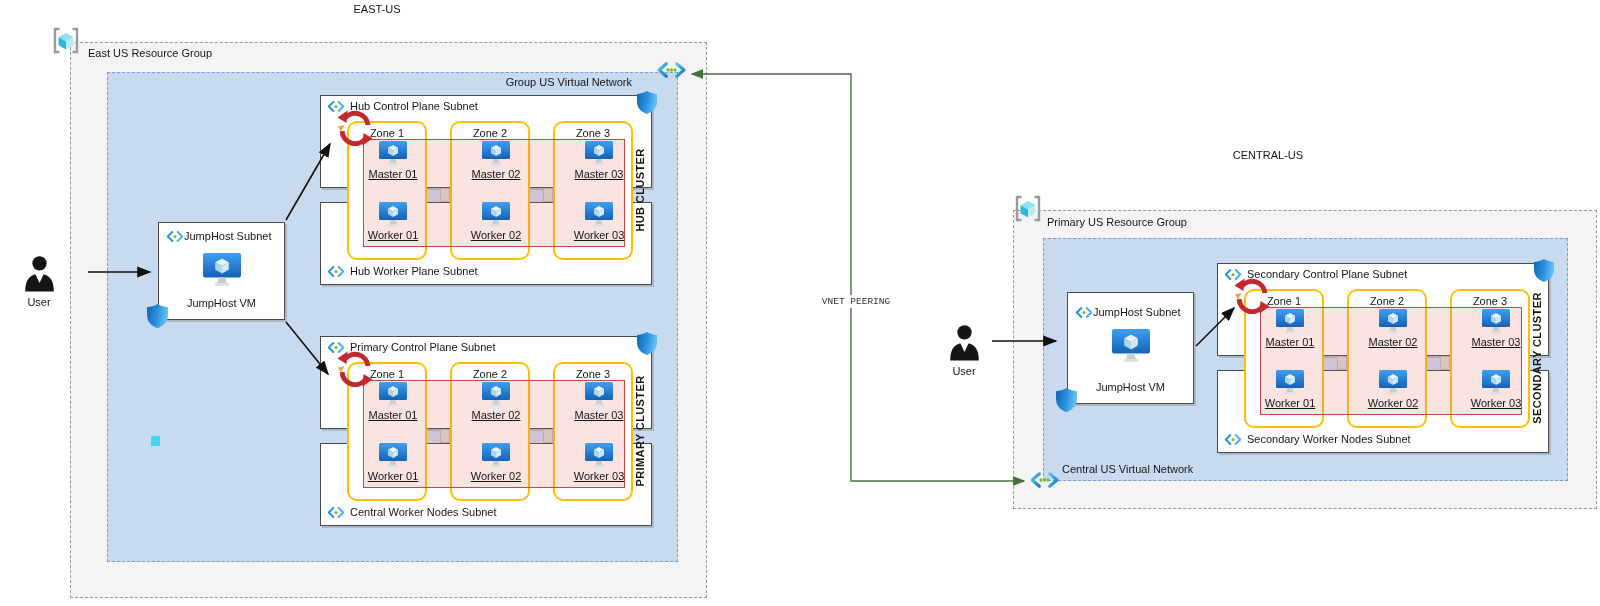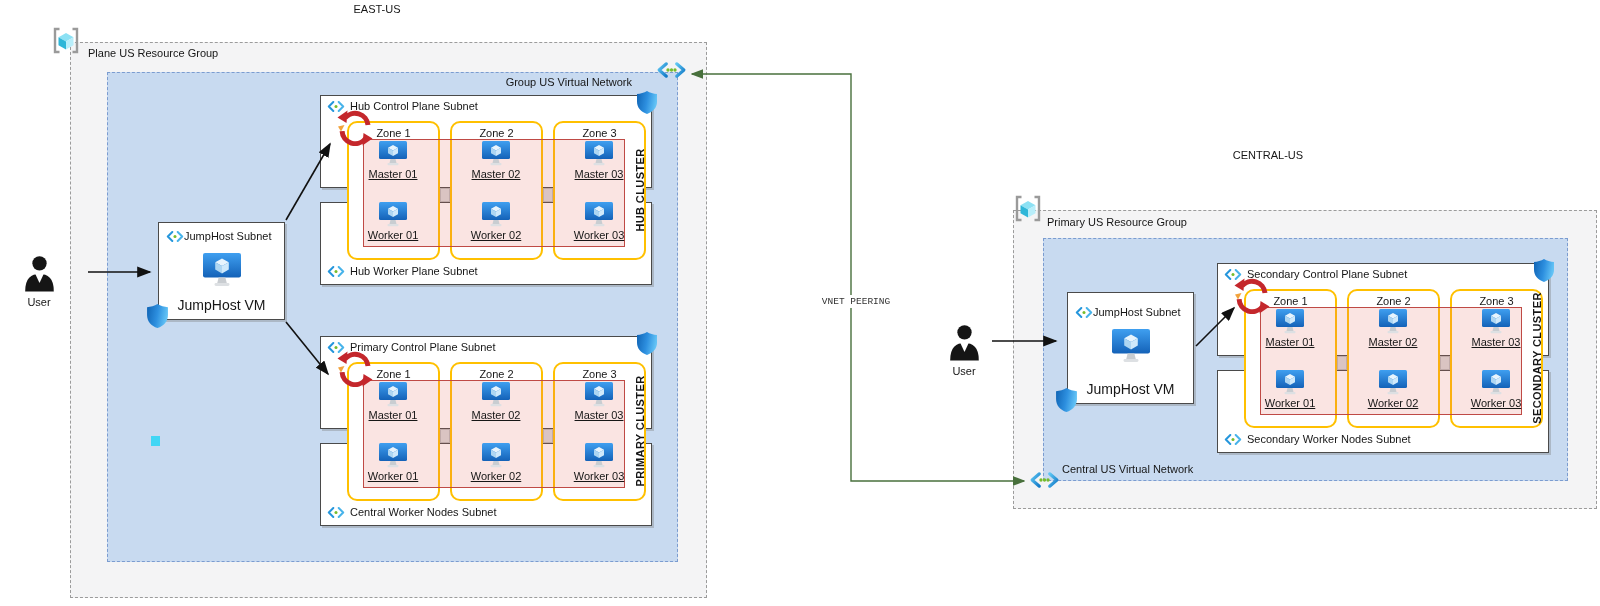--- a/index.html
+++ b/index.html
@@ -19,40 +19,40 @@
 
   
   .wbox,.jumphost{background:#fff;border:1px solid #4a4a4a;box-shadow:2px 2px 0 rgba(120,120,120,.35);}
 
   
   .cluster{position:absolute;width:334px;height:190px;z-index:5;}
   .cluster .ctrl{position:absolute;left:0;top:0;width:332px;height:93px;z-index:1;}
   .cluster .wrk{position:absolute;left:0;top:107px;width:332px;height:83px;z-index:1;}
   .connector{position:absolute;top:93px;width:10px;height:14px;background:#d8d8d8;border:1px solid #b9b9b9;z-index:1;}
   .k1{left:120px}.k2{left:223px}
-  .zone{position:absolute;top:26px;width:93px;height:139px;background:#fff;border:2px solid var(--zone-border,#ffc000);border-radius:10px;z-index:2;}
+  .zone{position:absolute;top:26px;width:80px;height:139px;background:#fff;border:2px solid var(--zone-border,#ffc000);border-radius:10px;z-index:2;}
   .z0{left:27px}.z1{left:130px}.z2{left:233px}
   .zone-label{position:absolute;left:0;right:0;top:4px;text-align:center;font-size:11px;}
   .pink-overlay{position:absolute;left:43px;top:44px;width:262px;height:108px;background:rgba(225,106,95,.18);border:1px solid var(--overlay-border,#bf4a45);z-index:3;}
   .vm-cell{position:absolute;width:84px;text-align:center;z-index:4;line-height:1;text-decoration:underline;}
   .vm-cell svg{display:block;margin:0 auto;}
   .vm-label{font-size:11px;margin-top:3px;}
   .subnet-head{position:absolute;display:flex;align-items:center;gap:5px;font-size:11px;white-space:nowrap;z-index:5;}
   .head-ctrl{left:7px;top:5px;}
   .head-wrk{left:7px;top:170px;}
   .side-label{position:absolute;left:305px;top:0;width:30px;height:190px;display:flex;align-items:center;justify-content:center;z-index:5;}
   .side-label span{transform:rotate(-90deg);white-space:nowrap;font-size:11px;font-weight:bold;letter-spacing:.4px;}
   .cl-shield{position:absolute;left:317px;top:-4px;z-index:6;}
   .cl-sync{position:absolute;left:17px;top:15px;z-index:6;}
 
   
   .jumphost{position:absolute;z-index:5;}
   .jh-head{position:absolute;left:7px;display:flex;align-items:center;font-size:11px;white-space:nowrap;}
   .jh-vm{position:absolute;left:50%;transform:translateX(-50%);}
-  .jh-vm-label{position:absolute;left:0;right:0;text-align:center;font-size:14px;}
+  .jh-vm-label{position:absolute;left:0;right:0;text-align:center;font-size:11px;}
   .jh-shield{position:absolute;left:-12px;bottom:-9px;}
 
   
   .user-icon{z-index:5;}
   .user-label{z-index:5;font-size:11px;}
 
   
   #overlay{position:absolute;left:0;top:0;z-index:50;pointer-events:none;}
   .peering-label{left:818px;top:295px;width:76px;text-align:center;background:#fff;z-index:60;
     font-family:"Liberation Mono",monospace;font-size:9.5px;color:#333;padding:1px 0;}
@@ -123,21 +123,21 @@
 </svg>
 
 <div id="canvas">
 
   <div class="abs region-title center txt" style="left:277px;top:3px;width:200px;">EAST-US</div>
 
   <div class="abs rg-box" style="left:70px;top:42px;width:637px;height:556px;"></div>
   <svg class="abs corner-icon" style="left:51px;top:27px;" width="30" height="27">
       <use href="#icon-rg" width="30" height="27"></use>
     </svg>
-  <div class="abs rg-label txt" style="left:88px;top:47px;">Plane US Resource Group</div>
+  <div class="abs rg-label txt" style="left:88px;top:47px;">East US Resource Group</div>
 
   <div class="abs vnet-box" style="left:107px;top:72px;width:571px;height:490px;"></div>
   <div class="abs vnet-label txt" style="left:440px;top:76px;width:192px;text-align:right;">Group US Virtual Network</div>
   <svg class="abs corner-icon" style="left:656px;top:59px;" width="31" height="22">
       <use href="#icon-vnet" width="31" height="22"></use>
     </svg>
 
   <svg class="abs user-icon" style="left:24px;top:253px;" width="31" height="41">
       <use href="#icon-user" width="31" height="41"></use>
     </svg>

